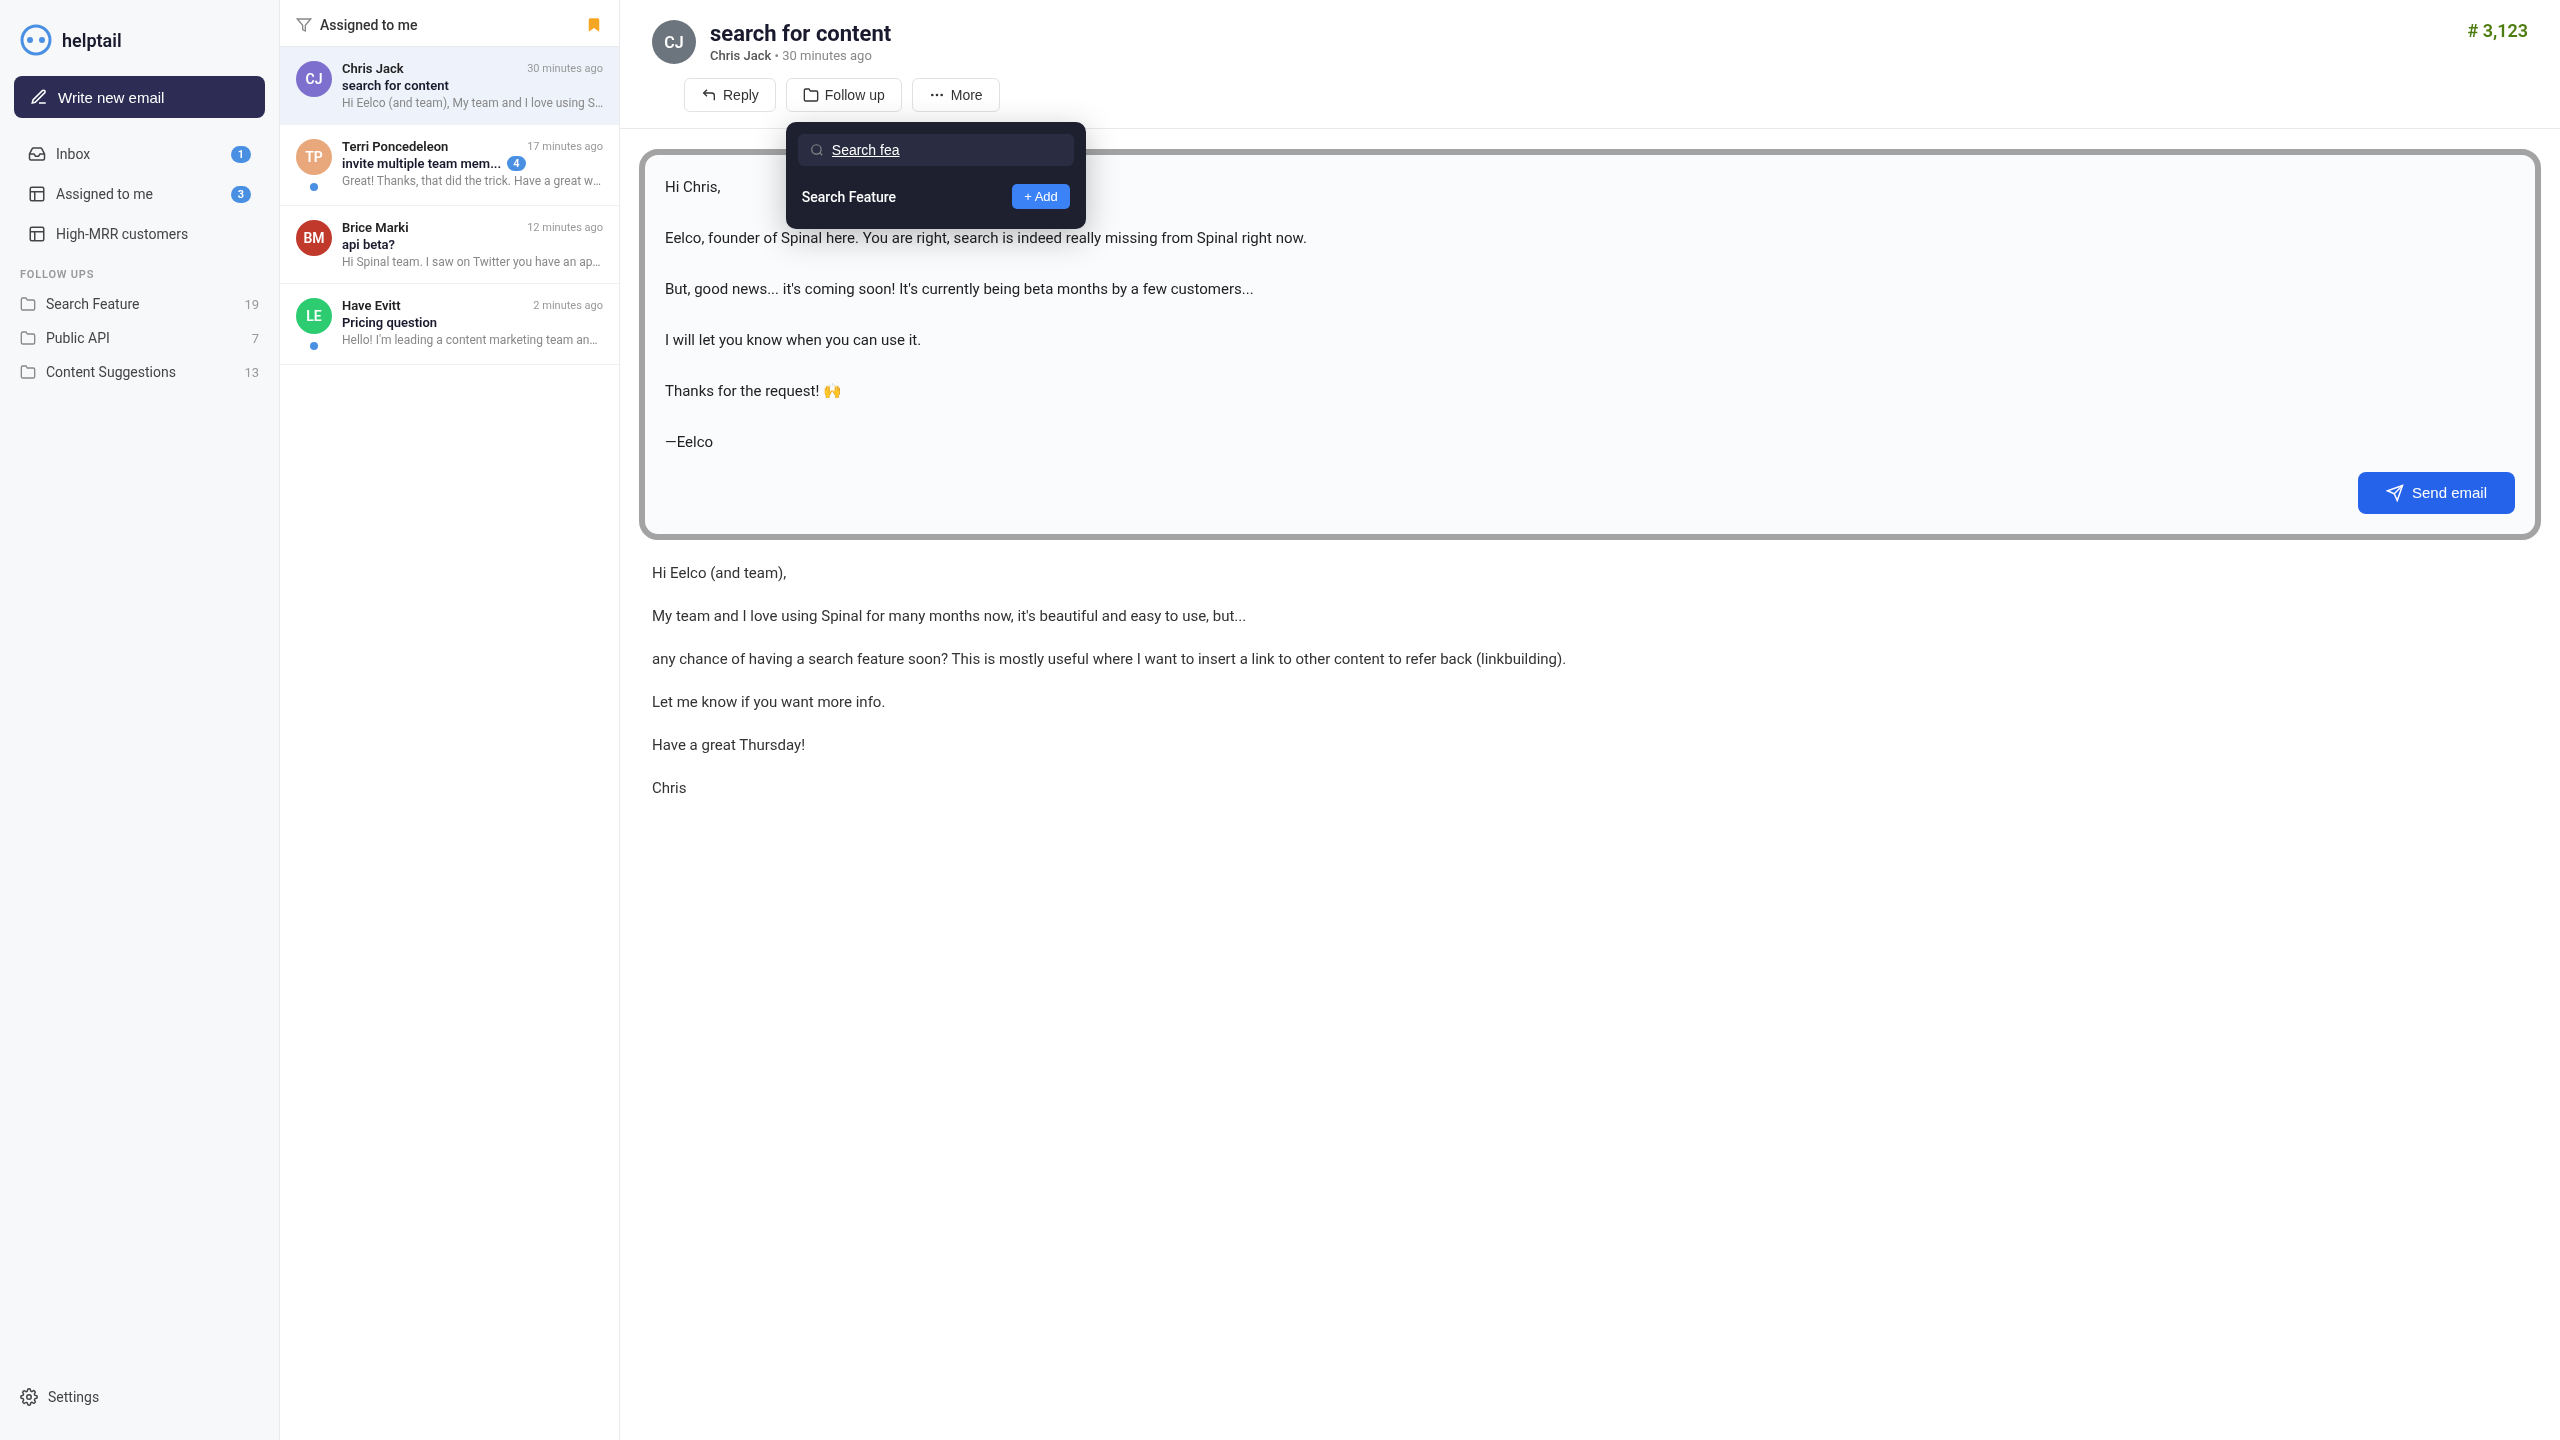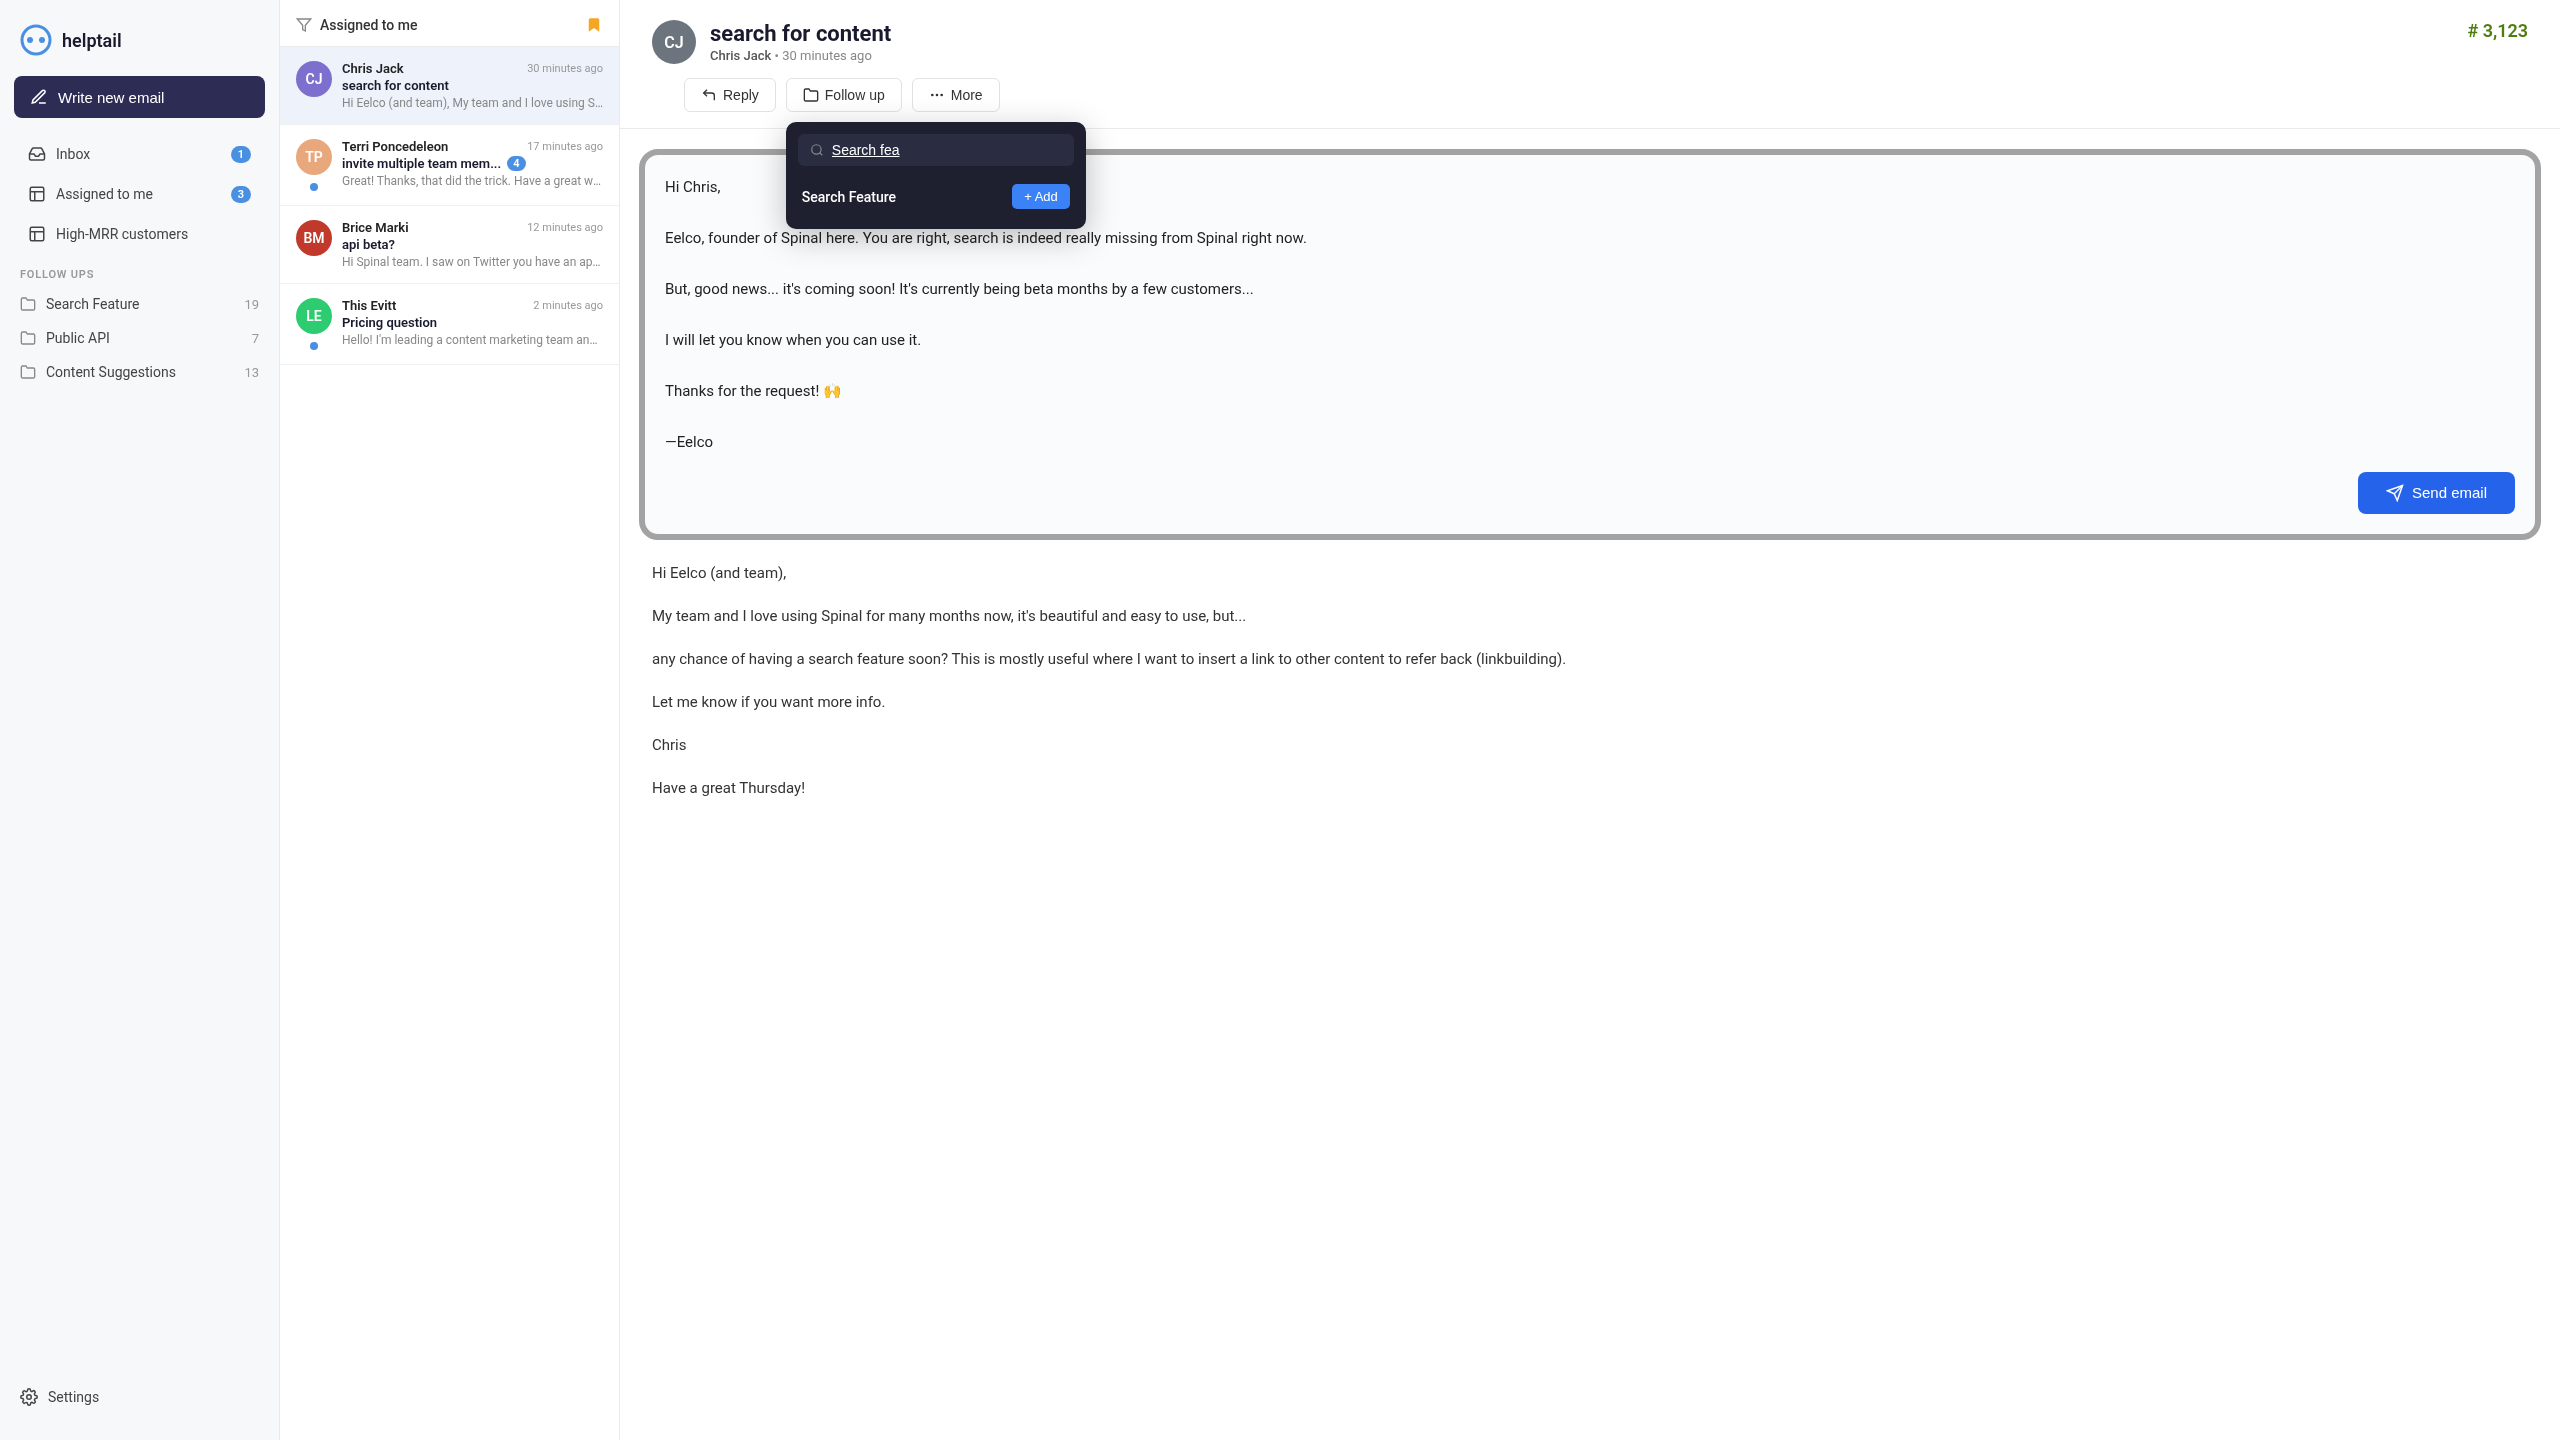--- a/index.html
+++ b/index.html
@@ -481,21 +481,21 @@
     </div>
   </div>
 
   <div class="email-item">
     <div style="display:flex;flex-direction:column;align-items:center;gap:4px;">
       <div class="avatar" style="background:#2ecc71;">LE</div>
       <div class="unread-dot"></div>
     </div>
     <div class="email-content">
       <div class="email-meta">
-        <span class="email-from">This Evitt</span>
+        <span class="email-from">Have Evitt</span>
         <span class="email-time">2 minutes ago</span>
       </div>
       <div class="email-subject">
         <span>Pricing question</span>
       </div>
       <div class="email-preview">Hello! I'm leading a content marketing team and am looking for a new CMS...</div>
     </div>
   </div>
 </div>
 
@@ -587,17 +587,17 @@
           <span>Send email</span>
         </button>
       </div>
     </div>
 
     <div class="original-email">
       <p>Hi Eelco (and team),</p>
       <p>My team and I love using Spinal for many months now, it's beautiful and easy to use, but...</p>
       <p>any chance of having a search feature soon? This is mostly useful where I want to insert a link to other content to refer back (linkbuilding).</p>
       <p>Let me know if you want more info.</p>
+      <p>Have a great Thursday!</p>
       <p>Chris</p>
-      <p>Have a great Thursday!</p>
     </div>
   </div>
 </div>
 
 </body></html>

